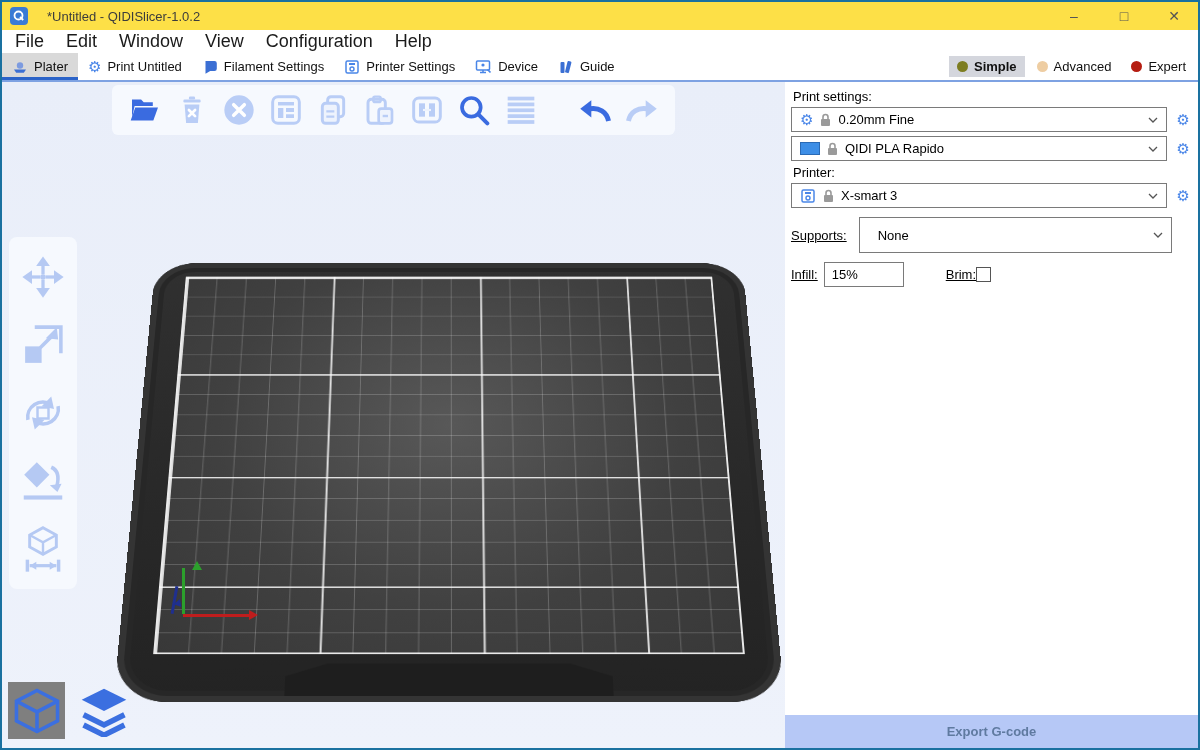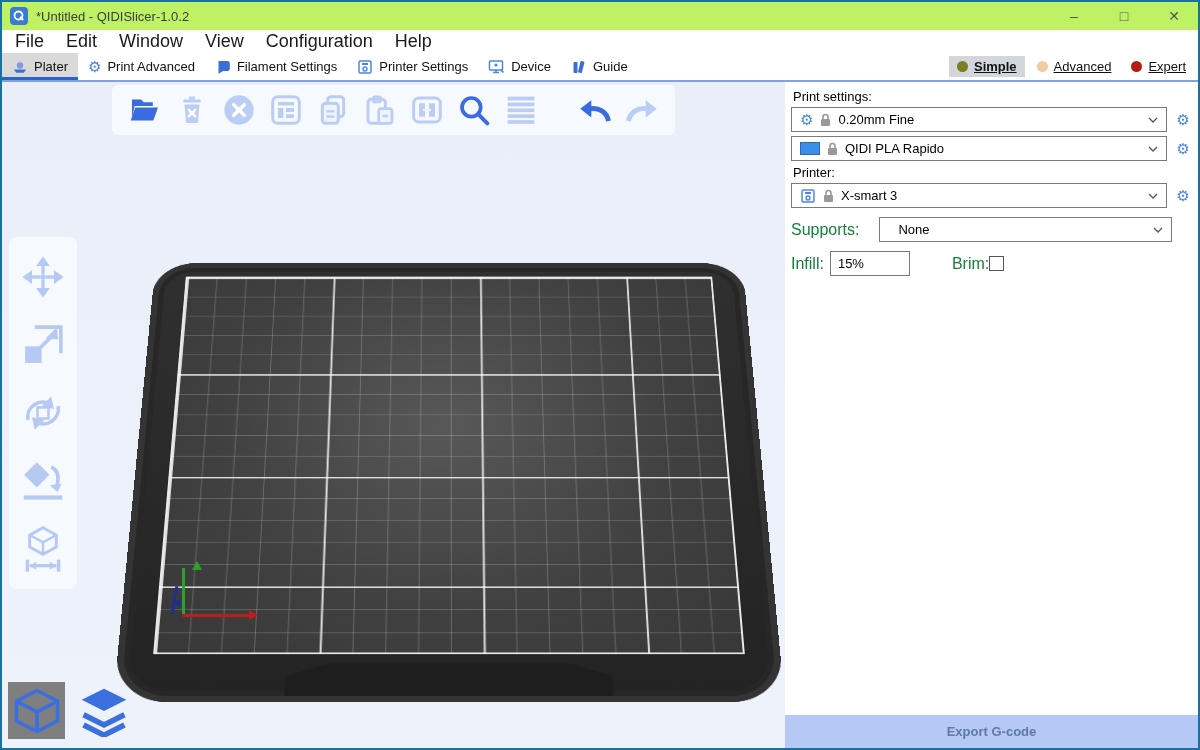--- a/index.html
+++ b/index.html
@@ -1,37 +1,37 @@
 <!DOCTYPE html>
 <html><head>
 <meta charset="utf-8">
 <style>
   * { margin:0; padding:0; box-sizing:border-box; }
   html,body { width:1200px; height:750px; overflow:hidden; font-family:"Liberation Sans", sans-serif; background:#fff; }
   .window { width:1200px; height:750px; border:2px solid #1a71a0; display:flex; flex-direction:column; background:#fff; position:relative; }
 
   
-  .titlebar { height:28px; display:flex; align-items:center; padding:8px 8px; background:#bef264; flex:0 0 auto; }
+  .titlebar { height:28px; display:flex; align-items:center; padding:8px 8px; background:#fde047; flex:0 0 auto;gap:11px; }
   .app-logo { width:18px; height:18px; border-radius:4px; background:#3a7bd5; display:flex; align-items:center; justify-content:center; margin-right:8px; }
   .title-text { font-size:13px; color:#3c3c3c; }
   .win-controls { margin-left:auto; display:flex; align-items:center; gap:30px; padding-right:6px; }
   .win-btn { font-size:14px; color:#555; width:20px; text-align:center; cursor:default; }
 
   
   .menubar { height:23px; display:flex; align-items:center; padding:0 2px; background:#fff; flex:0 0 auto; }
   .menu-item { font-size:18px; color:#1a1a1a; padding:2px 11px; }
 
   
   .tabbar { height:29px; display:flex; align-items:stretch; background:#fff; border-bottom:2px solid #7ea2e2; flex:0 0 auto; }
   .tab { display:flex; align-items:center; gap:6px; padding:0 10px; font-size:13px; color:#111; position:relative; }
   .tab.active { background:#d9d9d9; box-shadow:inset 0 -3px 0 #2b63c8; font-weight:400; }
   .tab svg, .tab .glyph { flex:0 0 auto; }
   .glyph-gear { color:#4a86e8; font-size:15px; line-height:1; }
   .modes { margin-left:auto; display:flex; align-items:center; gap:4px; padding-right:4px; }
-  .mode { display:flex; align-items:center; gap:6px; font-size:13px; color:#111; padding:3px 8px;text-decoration:underline; }
+  .mode { display:flex; align-items:center; gap:6px; font-size:13px; color:#111; padding:3px 8px; }
   .mode.active { background:#d4d6dd; font-weight:bold; }
   .mode-dot { width:11px; height:11px; border-radius:50%; }
 
   
   .content { flex:1; display:flex; min-height:0;border-radius:13px; }
   .viewport { position:relative; width:783px; flex:0 0 auto; background:linear-gradient(#e9eef9,#eef2fb); overflow:hidden; }
 
   
   .top-toolbar { position:absolute; left:110px; top:3px; height:50px; display:flex; align-items:center; gap:9px; background:#f6f9fe; border-radius:6px; padding:0 14px; }
   .tool-btn { width:38px; height:38px; display:flex; align-items:center; justify-content:center; }
@@ -77,22 +77,22 @@
   
   .settings-panel { flex:1; background:#fff; position:relative; padding:4px 6px 0 6px; }
   .panel-label { font-size:13px; color:#000; margin:3px 0 3px 2px; }
   .combo-row { display:flex; align-items:center; gap:7px; margin-bottom:4px; }
   .combo { flex:1; height:25px; border:1px solid #7a7a7a; background:#fff; display:flex; align-items:center; gap:7px; padding:0 8px; }
   .combo-text { font-size:13px; color:#000; white-space:nowrap; }
   .combo .spacer { flex:1; }
   .swatch { width:20px; height:13px; border:1px solid #2a6ab5; }
   .gear-btn { width:18px; text-align:center; }
   .row-inline { display:flex; align-items:center; margin-top:9px; }
-  .lbl { font-size:16px; color:#15803d; }
-  .supports-combo { margin-left:20px; flex:1; height:25px; border:1px solid #7a7a7a; display:flex; align-items:center; padding:0 8px; }
+  .lbl { font-size:13px; color:#000000;text-decoration:underline; }
+  .supports-combo { margin-left:12px; flex:1; height:36px; border:1px solid #7a7a7a; display:flex; align-items:center; padding:0 8px; }
   .supports-combo .combo-text { padding-left:10px; }
   .infill-combo { margin-left:6px; width:80px; height:25px; border:1px solid #7a7a7a; display:flex; align-items:center; padding:0 7px;gap:21px; }
   .brim-wrap { display:flex; align-items:center; margin-left:42px; }
   .checkbox { width:15px; height:15px; border:1px solid #555; background:#fff; appearance:none; }
   .export-btn { position:absolute; left:0; right:0; bottom:0; height:33px; background:#b6c8f6; display:flex; align-items:center; justify-content:center; font-size:13px; font-weight:bold; color:#5f7aa0; }
 </style>
 </head>
 <body>
 
 <div class="window">
@@ -124,21 +124,21 @@
   <div class="tabbar">
     <div class="tab active">
       <svg width="16" height="16" viewBox="0 0 16 16">
           <circle cx="8" cy="6.5" r="3.2" fill="#7d9be0"></circle>
           <path d="M2 10.5h12l-2.2 3.2H4.2z" fill="#3b6fd4"></path>
         </svg>
       <span>Plater</span>
     </div>
     <div class="tab">
       <span class="glyph glyph-gear">⚙</span>
-      <span>Print Advanced</span>
+      <span>Print Untitled</span>
     </div>
     <div class="tab">
       <svg width="16" height="16" viewBox="0 0 16 16">
           <path d="M3.5 2h9a2.3 2.3 0 0 1 2.3 2.3v5.4A2.3 2.3 0 0 1 12.5 12H8.2l-4.7 2.8z" fill="#3b6fd4"></path>
         </svg>
       <span>Filament Settings</span>
     </div>
     <div class="tab">
       <svg width="16" height="16" viewBox="0 0 16 16">
           <rect x="2" y="2" width="12" height="12" rx="1.5" fill="none" stroke="#4a86e8" stroke-width="1.5"></rect>

